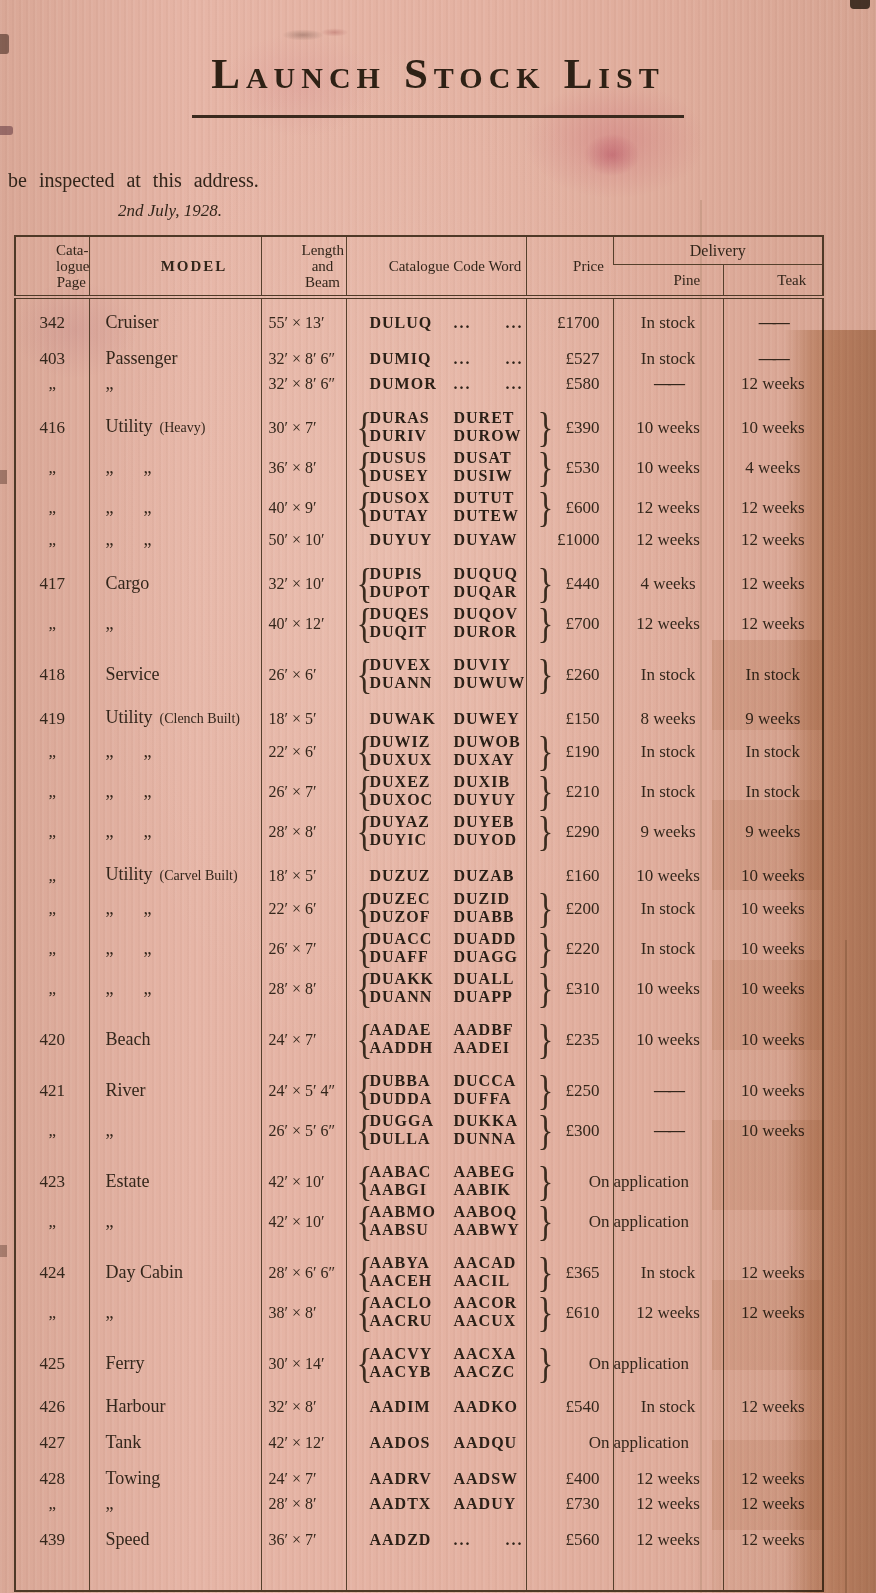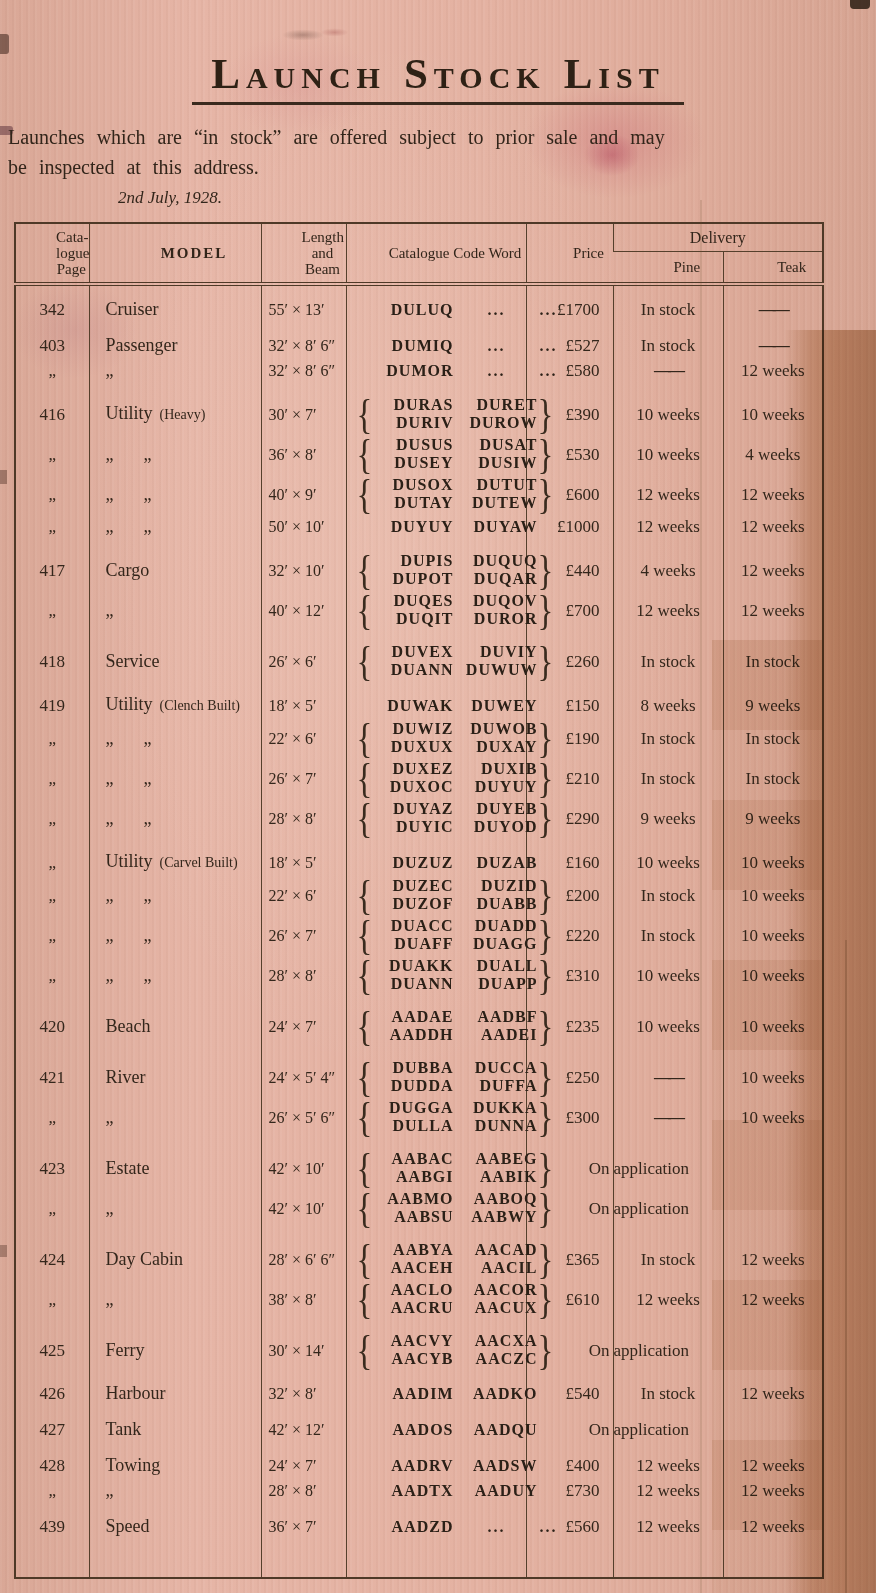--- a/index.html
+++ b/index.html
@@ -30,21 +30,21 @@
   .edge-tl1 { left:0; top:34px; width:9px; height:20px; background:rgba(60,35,25,0.55); border-radius:0 3px 3px 0; }
   .edge-tl2 { left:0; top:126px; width:13px; height:9px; background:rgba(70,30,45,0.45); border-radius:0 3px 3px 0; }
   .edge-l3 { left:0; top:470px; width:7px; height:14px; background:rgba(70,40,30,0.4); }
   .edge-l4 { left:0; top:1245px; width:7px; height:12px; background:rgba(70,40,30,0.35); }
   .pencil-mark { left:282px; top:22px; width:70px; height:26px;
     background:radial-gradient(ellipse 30px 8px at 30% 50%, rgba(90,60,50,0.35), transparent 70%),
                radial-gradient(ellipse 20px 6px at 75% 40%, rgba(150,60,60,0.30), transparent 70%); }
 
   
   .doc-header { position:relative; padding-top:52px; }
-  h1.title { margin:0 auto; display:table; padding:0 10px 6px;
+  h1.title { margin:0 auto; display:table; padding:0 10px 19px;
     border-bottom:3px solid #3a2a1e; letter-spacing:6px; font-weight:bold;
     color:#2e2115; white-space:nowrap; }
   .tw { display:inline-block; text-transform:uppercase; font-size:30px; line-height:1; margin:0 9px; }
   .tw::first-letter { font-size:43px; }
   .intro { margin:17px 8px 0 8px; font-size:20px; line-height:1.5; text-align:justify;
     color:#32251a; word-spacing:7px; }
   .company-row { display:flex; align-items:baseline; margin:6px 40px 0 118px; }
   .company { font-variant-caps:small-caps; font-weight:bold; font-size:19px;
     letter-spacing:1px; color:#2e2115; flex:1 1 auto; }
   .issue-date { font-style:italic; font-size:17px; white-space:nowrap; color:#33261b; }
@@ -64,21 +64,21 @@
   th.delivery-h { border-bottom:1px solid #55402c; font-size:16px; padding:4px 2px 3px;text-align:center; }
   tbody td { padding:2px 0; font-size:17px; line-height:21px; }
   tbody tr:first-child td { padding-top:13px; }
   tbody tr:last-child td { padding-bottom:40px; }
   tr.group-start td { padding-top:13px; }
   td.page { text-align:center; }
   td.model { text-align:left; padding-left:16px; font-size:18px; }
   .model-note { font-size:14px; margin-left:7px; }
   .model-note.ditto { font-size:18px; margin-left:30px; }
   td.size { text-align:left; padding-left:7px; font-size:16px; white-space:nowrap; }
-  td.codes { text-align:right; padding-left:10px; }
+  td.codes { text-align:left; padding-left:10px; }
   .code-wrap { display:inline-flex; align-items:center; }
   .code-wrap.nobrace { padding-left:13px; }
   .brace { font-size:33px; font-weight:normal; color:#3a2b1e; line-height:1;
     transform:scaleY(1.25); display:inline-block; width:13px; }
   .code-lines { display:inline-block; }
   .code-line { display:block; line-height:18px; white-space:nowrap; }
   .code-token { display:inline-block; width:84px; font-weight:bold; font-size:16px;
     letter-spacing:1px; color:#2b2017; }
   .code-token.dots { width:52px; letter-spacing:2px; font-weight:bold; }
   td.price { text-align:right; padding-right:13px; white-space:nowrap; }
@@ -103,21 +103,21 @@
   <div class="blemish edge-l3"></div>
   <div class="blemish edge-l4"></div>
   <div class="blemish pencil-mark"></div>
 
   <header class="doc-header">
     <h1 class="title">
         <span class="tw">Launch</span>
         <span class="tw">Stock</span>
         <span class="tw">List</span>
       </h1>
-    <p class="intro"><span>Launches which are “in stock” are offered subject to prior sale and may</span><br><span>be inspected at this address.</span></p>
+    <p class="intro"><br><span>be inspected at this address.</span></p>
     <div class="company-row">
       <span class="issue-date">2nd July, 1928.</span>
     </div>
   </header>
 
   <table class="stock">
     <colgroup>
       <col class="c-page">
         <col class="c-model">
         <col class="c-size">

